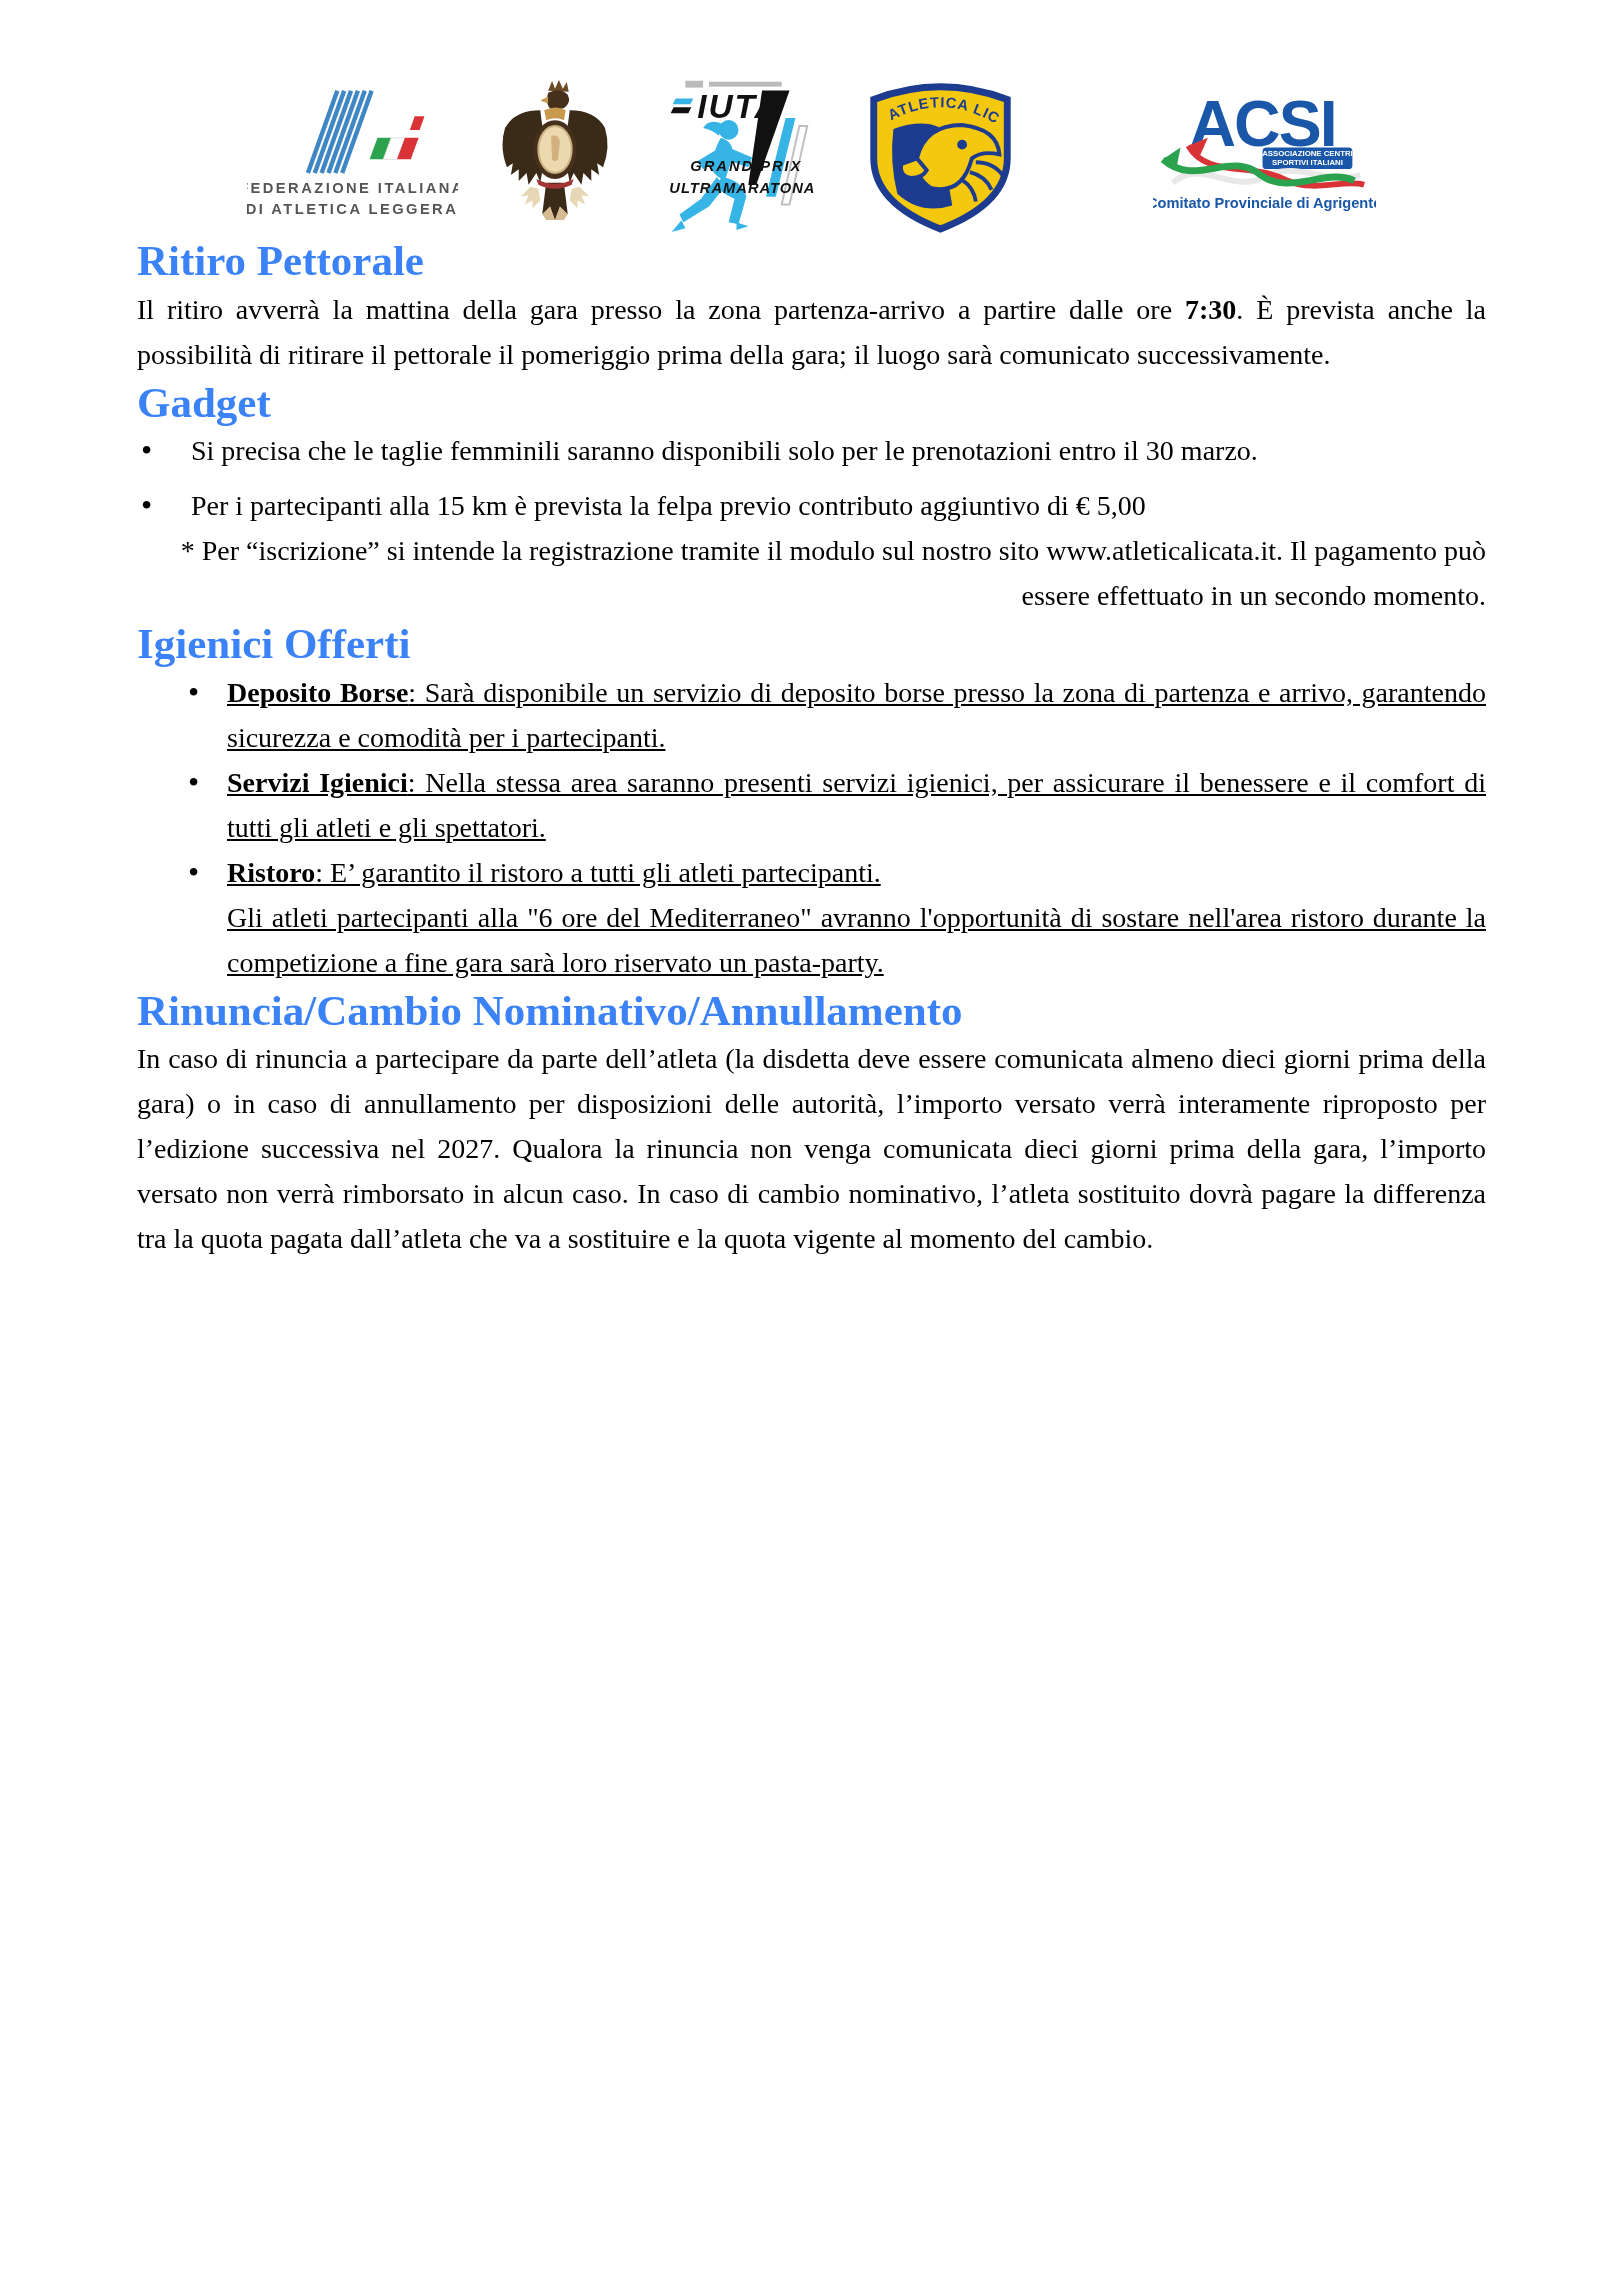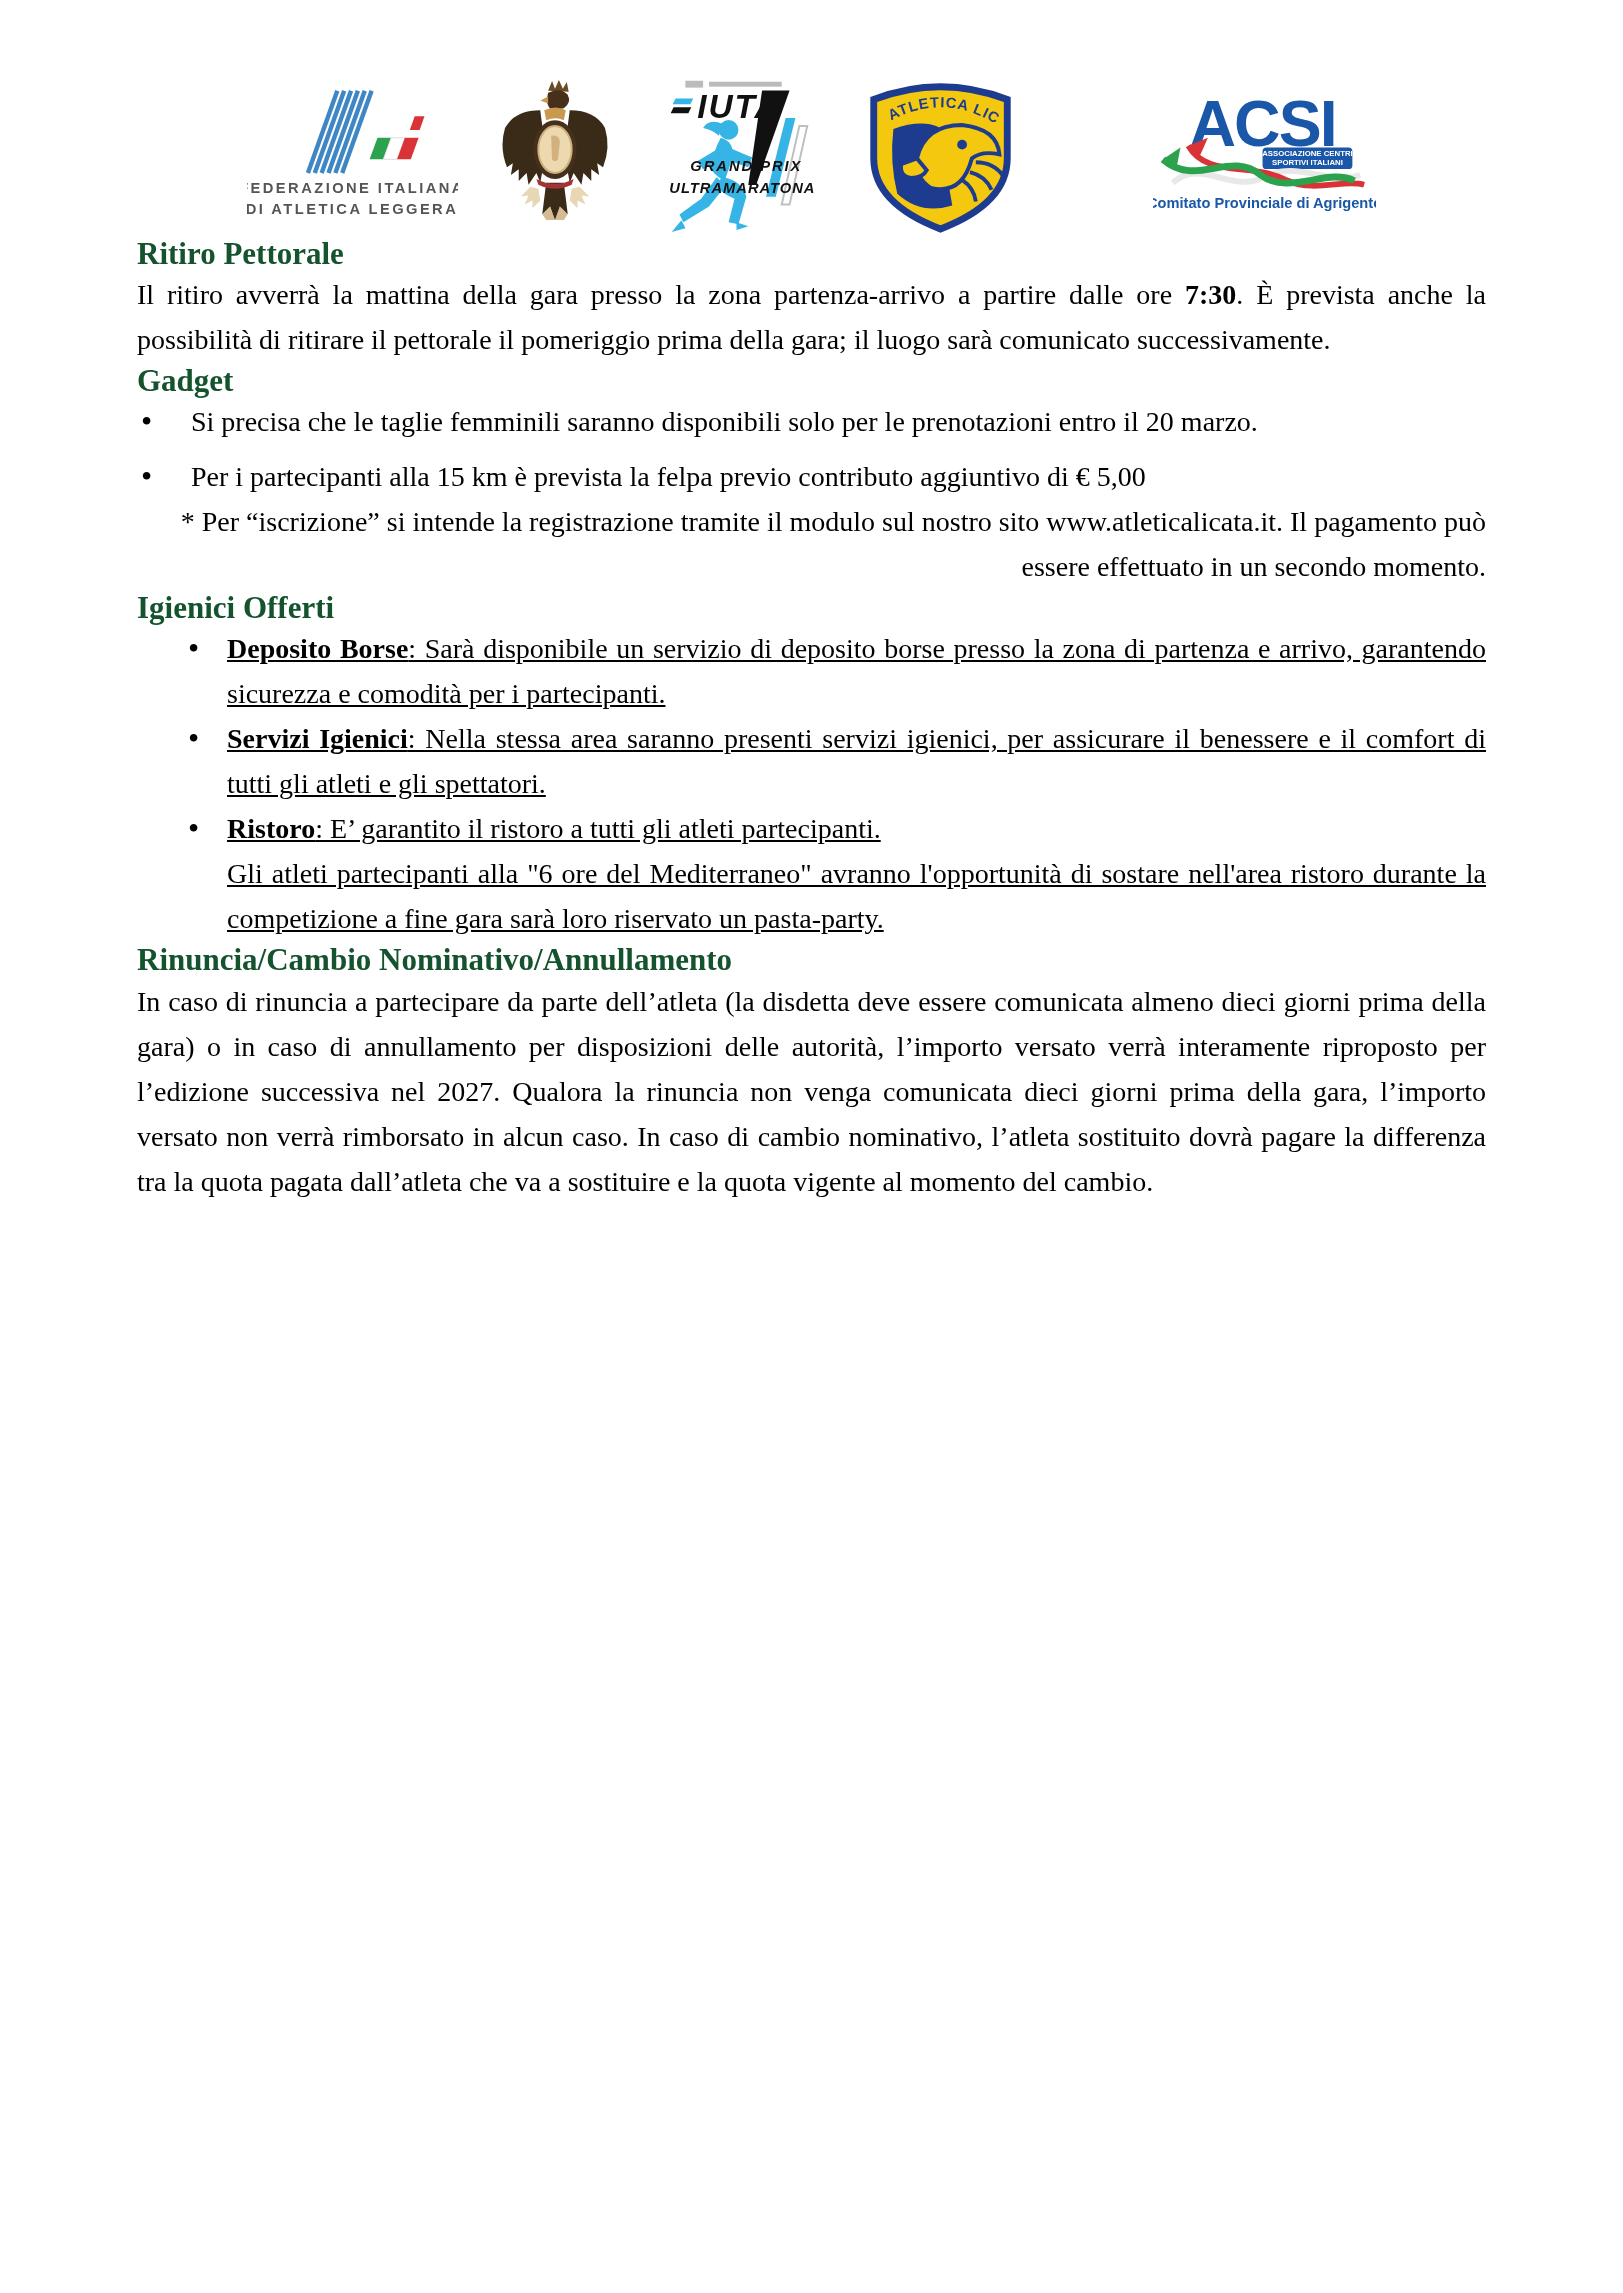--- a/index.html
+++ b/index.html
@@ -19,24 +19,24 @@
     display:flex;
     justify-content:center;
     align-items:center;
   }
   .logo{flex:0 0 auto;}
   .logo + .logo{margin-left:39px;}
   .logo-acsi{margin-left:132px !important;}
   
   .content{margin:0 137px;}
   h2.sec{
-    color:#14532d;
+    color:#3b82f6;
     font-family:"Liberation Serif", serif;
     font-weight:bold;
-    font-size:31px;
+    font-size:43px;
     line-height:1.2;
     margin:0;
   }
   .h-ritiro{margin-top:111px;}
   .h-gadget{margin-top:74px;}
   .h-servizi{margin-top:59px;}
   .h-rinuncia{margin-top:5.9px;}
   p.body, ul.blist{
     font-size:28px;
     line-height:45px;
@@ -183,21 +183,21 @@
 
   <div class="content">
 
     <h2 class="sec h-ritiro">Ritiro Pettorale</h2>
 
     <p class="body justify p-ritiro"><span>Il ritiro avverrà la mattina della gara presso la zona partenza-arrivo a partire dalle ore </span><strong class="lead">7:30</strong><span>. È prevista anche la possibilità di ritirare il pettorale il pomeriggio prima della gara; il luogo sarà comunicato successivamente.</span></p>
 
     <h2 class="sec h-gadget">Gadget</h2>
 
     <ul class="blist gadget-list">
-      <li>Si precisa che le taglie femminili saranno disponibili solo per le prenotazioni entro il 20 marzo.</li>
+      <li>Si precisa che le taglie femminili saranno disponibili solo per le prenotazioni entro il 30 marzo.</li>
       <li>Per i partecipanti alla 15 km è prevista la felpa previo contributo aggiuntivo di € 5,00</li>
     </ul>
 
     <p class="body p-footnote">* Per “iscrizione” si intende la registrazione tramite il modulo sul nostro sito www.atleticalicata.it. Il pagamento può essere effettuato in un secondo momento.</p>
 
     <h2 class="sec h-servizi">Igienici Offerti</h2>
 
     <ul class="blist servizi-list">
       <li><strong class="lead">Deposito Borse</strong><span>: Sarà disponibile un servizio di deposito borse presso la zona di partenza e arrivo, garantendo sicurezza e comodità per i partecipanti.</span></li>
       <li><strong class="lead">Servizi Igienici</strong><span>: Nella stessa area saranno presenti servizi igienici, per assicurare il benessere e il comfort di tutti gli atleti e gli spettatori.</span></li>

